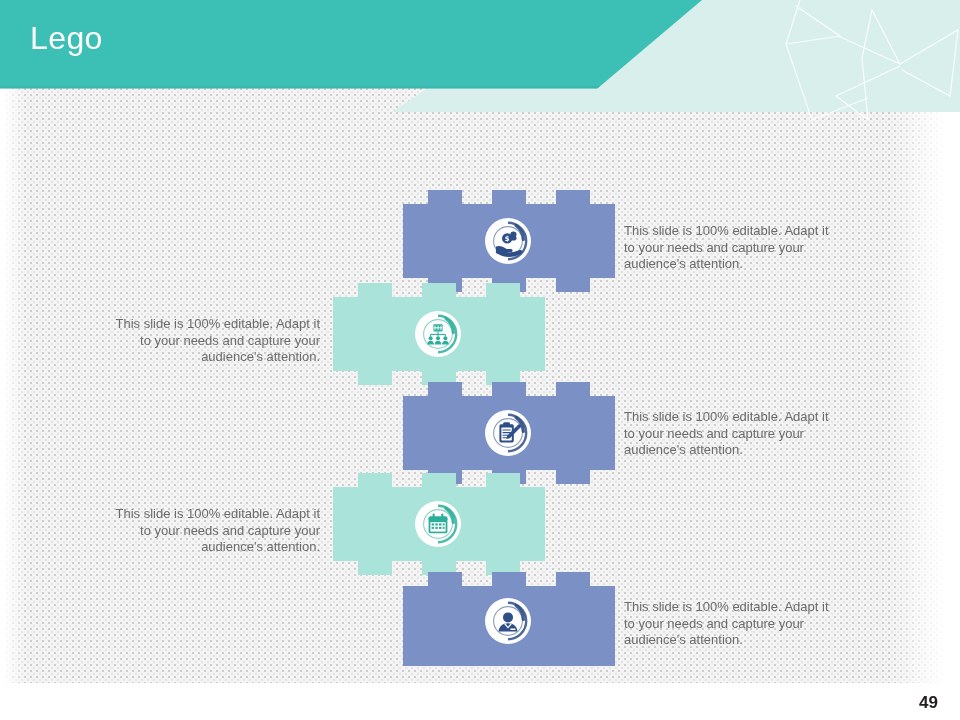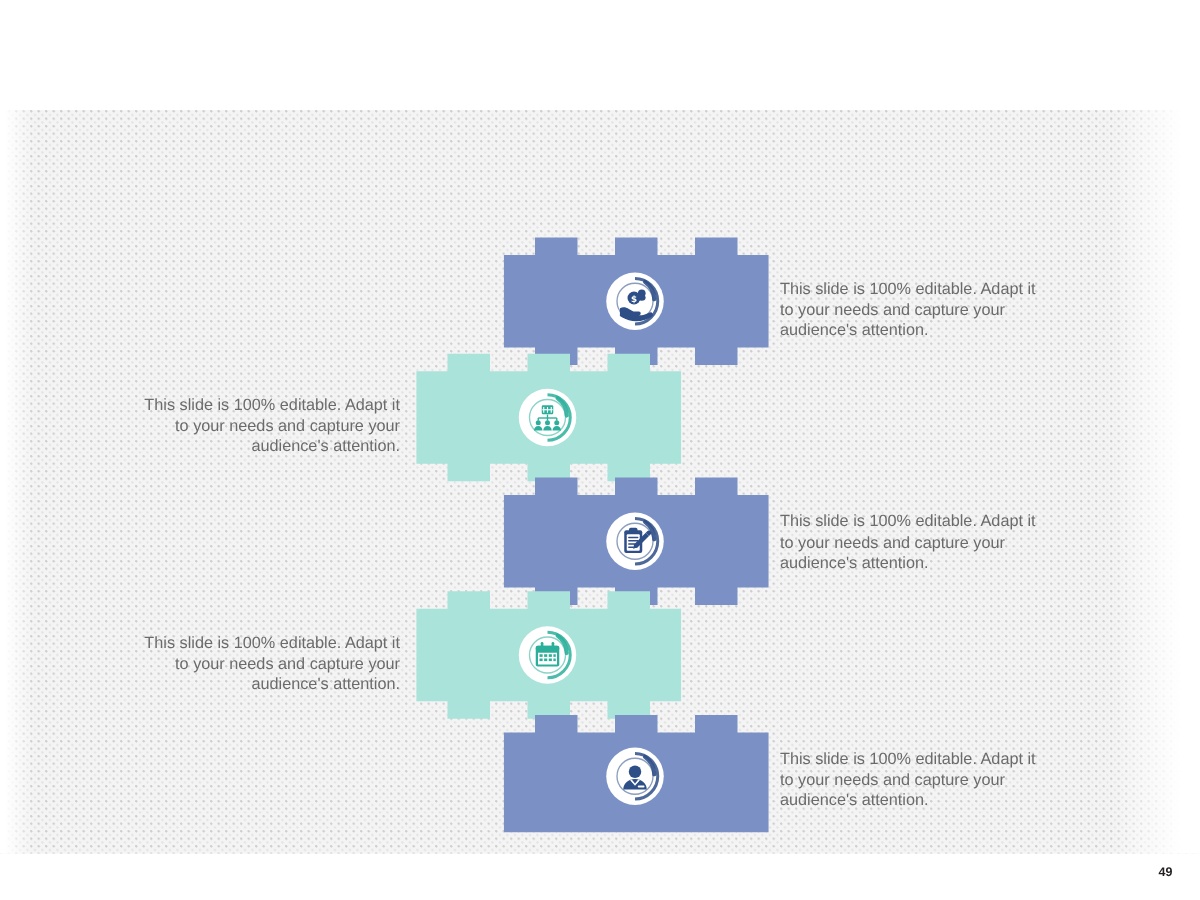--- a/index.html
+++ b/index.html
@@ -64,34 +64,53 @@
     font-size:13px;line-height:16.5px;color:#6b6b6b;
     font-family:"Liberation Sans", sans-serif;
     width:214px;
   }
   .lego-text.right{text-align:right;}
   .lego-text.left{text-align:left;}
 
   
   .page-number{
     position:absolute;right:22px;top:693px;
-    font-size:10px;font-weight:bold;color:#231f20;
+    font-size:17px;font-weight:bold;color:#231f20;
     font-family:"Liberation Sans", sans-serif;
   }
 </style>
 </head>
 <body>
 
 <div id="slide">
 
   <div class="bg-texture"></div>
   <div class="bg-fade-left"></div>
   <div class="bg-fade-right"></div>
   <div class="bg-bottom-white"></div>
 
+  <div class="header">
+    <svg width="960" height="120" viewBox="0 0 960 120" xmlns="http://www.w3.org/2000/svg">
+
+      <polygon points="700,0 960,0 960,112 392,112 560,0" fill="#D9EFEC"></polygon>
+
+      <g stroke="#ffffff" stroke-width="1.2" fill="none" opacity="0.85">
+        <polyline points="800,0 786,44 840,36 796,6"></polyline>
+        <polyline points="838,36 900,64 872,10 862,58"></polyline>
+        <polyline points="862,58 868,120 836,96 900,66"></polyline>
+        <polyline points="900,64 958,30 950,96 902,70"></polyline>
+        <polyline points="786,44 812,120 868,98"></polyline>
+      </g>
+
+      <polygon points="0,0 702,0 598,88 0,88" fill="#3CBFB4"></polygon>
+
+      <polygon points="0,86 600,86 597,89 0,89" fill="#35B2A7" opacity=".55"></polygon>
+    </svg>
+    <div class="slide-title">Lego</div>
+  </div>
 
   <div class="lego-stack">
 
     <div class="lego-row" style="left:403px;top:188px;width:212px;height:106px;">
       <svg class="lego-brick" width="212" height="106" viewBox="0 0 212 106" xmlns="http://www.w3.org/2000/svg">
         <path fill="#7B91C6" d="
           M0,16
           H25 V2 H59 V16
           H89 V2 H123 V16
           H153 V2 H187 V16

